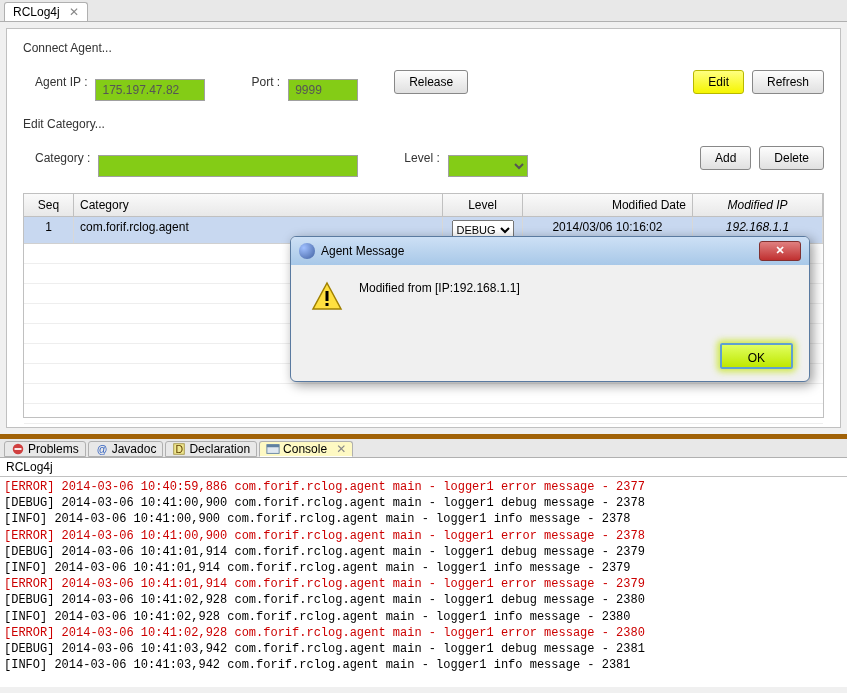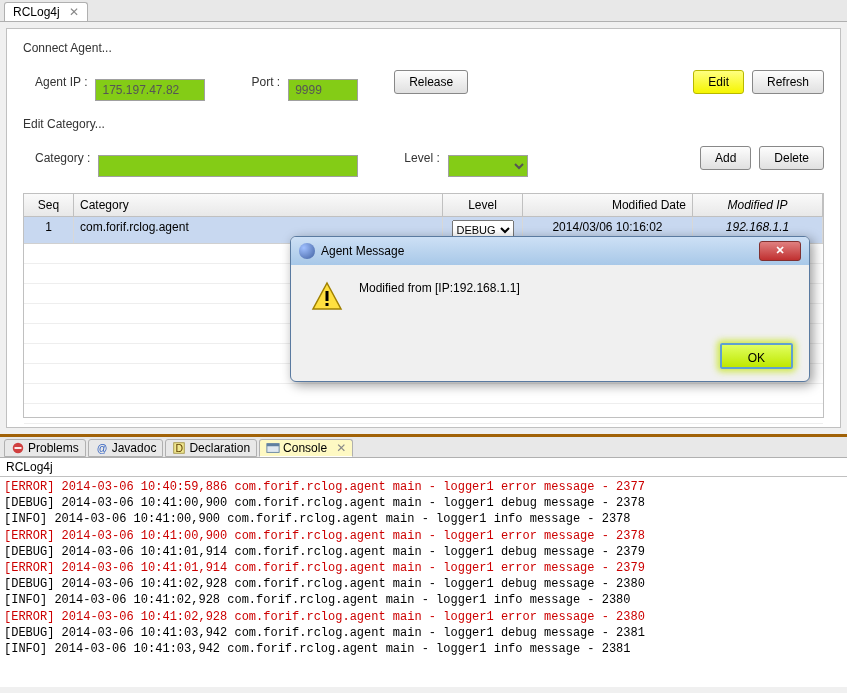--- a/index.html
+++ b/index.html
@@ -28,21 +28,21 @@
 .col-level { width: 80px; }
 .col-date { width: 170px; text-align: right; }
 .col-ip { width: 130px; font-style: italic; }
 .table-body { height: 200px; background: #fff; }
 .table-row { display: flex; background: #c8d8f0; border-bottom: 1px solid #d0d0d0; }
 .td { padding: 3px 6px; border-right: 1px solid #d8d8d8; text-align: center; }
 .td.col-cat { text-align: left; }
 .cell-select { font-size: 11px; height: 20px; }
 .empty-row { height: 20px; border-bottom: 1px solid #eee; }
 
-.bottom-tabs { background: #e8e8e8; padding: 2px 4px 0 4px; height: 24px; border-top: 3px solid #a16207; border-bottom: 1px solid #b0b0b0; display: flex; }
+.bottom-tabs { background: #e8e8e8; padding: 2px 4px 0 4px; height: 24px; border-top: 5px solid #a16207; border-bottom: 1px solid #b0b0b0; display: flex; }
 .btab { display: inline-flex; align-items: center; gap: 3px; background: #e8e8e8; border: 1px solid #b0b0b0; padding: 2px 6px; border-radius: 3px 3px 0 0; margin-right: 2px; cursor: pointer; }
 .btab.active { background: #fef9c3; border-bottom: 1px solid #fff; }
 .tab-icon { width: 14px; height: 14px; display: inline-block; }
 
 .sub-title { background: #fff; padding: 2px 6px; border-bottom: 1px solid #c0c0c0; }
 .console { background: #fff; font-family: "Courier New", monospace; font-size: 13px; padding: 2px 4px; height: 210px; overflow: hidden; }
 .log-line { white-space: pre; line-height: 1.35; font-family: Liberation Mono, monospace; }
 .log-error { color: #cc0000; }
 .log-normal { color: #000; }
 
@@ -159,20 +159,21 @@
   </div>
 </div>
 
 <div class="sub-title">RCLog4j</div>
 <div class="console" id="console">
     <div class="log-line log-error">[ERROR] 2014-03-06 10:40:59,886 com.forif.rclog.agent main - logger1 error message - 2377</div>
     <div class="log-line log-normal">[DEBUG] 2014-03-06 10:41:00,900 com.forif.rclog.agent main - logger1 debug message - 2378</div>
     <div class="log-line log-normal">[INFO] 2014-03-06 10:41:00,900 com.forif.rclog.agent main - logger1 info message - 2378</div>
     <div class="log-line log-error">[ERROR] 2014-03-06 10:41:00,900 com.forif.rclog.agent main - logger1 error message - 2378</div>
     <div class="log-line log-normal">[DEBUG] 2014-03-06 10:41:01,914 com.forif.rclog.agent main - logger1 debug message - 2379</div>
+    <div class="log-line log-normal">[INFO] 2014-03-06 10:41:01,914 com.forif.rclog.agent main - logger1 info message - 2379</div>
     <div class="log-line log-error">[ERROR] 2014-03-06 10:41:01,914 com.forif.rclog.agent main - logger1 error message - 2379</div>
     <div class="log-line log-normal">[DEBUG] 2014-03-06 10:41:02,928 com.forif.rclog.agent main - logger1 debug message - 2380</div>
     <div class="log-line log-normal">[INFO] 2014-03-06 10:41:02,928 com.forif.rclog.agent main - logger1 info message - 2380</div>
     <div class="log-line log-error">[ERROR] 2014-03-06 10:41:02,928 com.forif.rclog.agent main - logger1 error message - 2380</div>
     <div class="log-line log-normal">[DEBUG] 2014-03-06 10:41:03,942 com.forif.rclog.agent main - logger1 debug message - 2381</div>
     <div class="log-line log-normal">[INFO] 2014-03-06 10:41:03,942 com.forif.rclog.agent main - logger1 info message - 2381</div>
   </div>
 
 <div class="dialog">
   <div class="dialog-titlebar">

